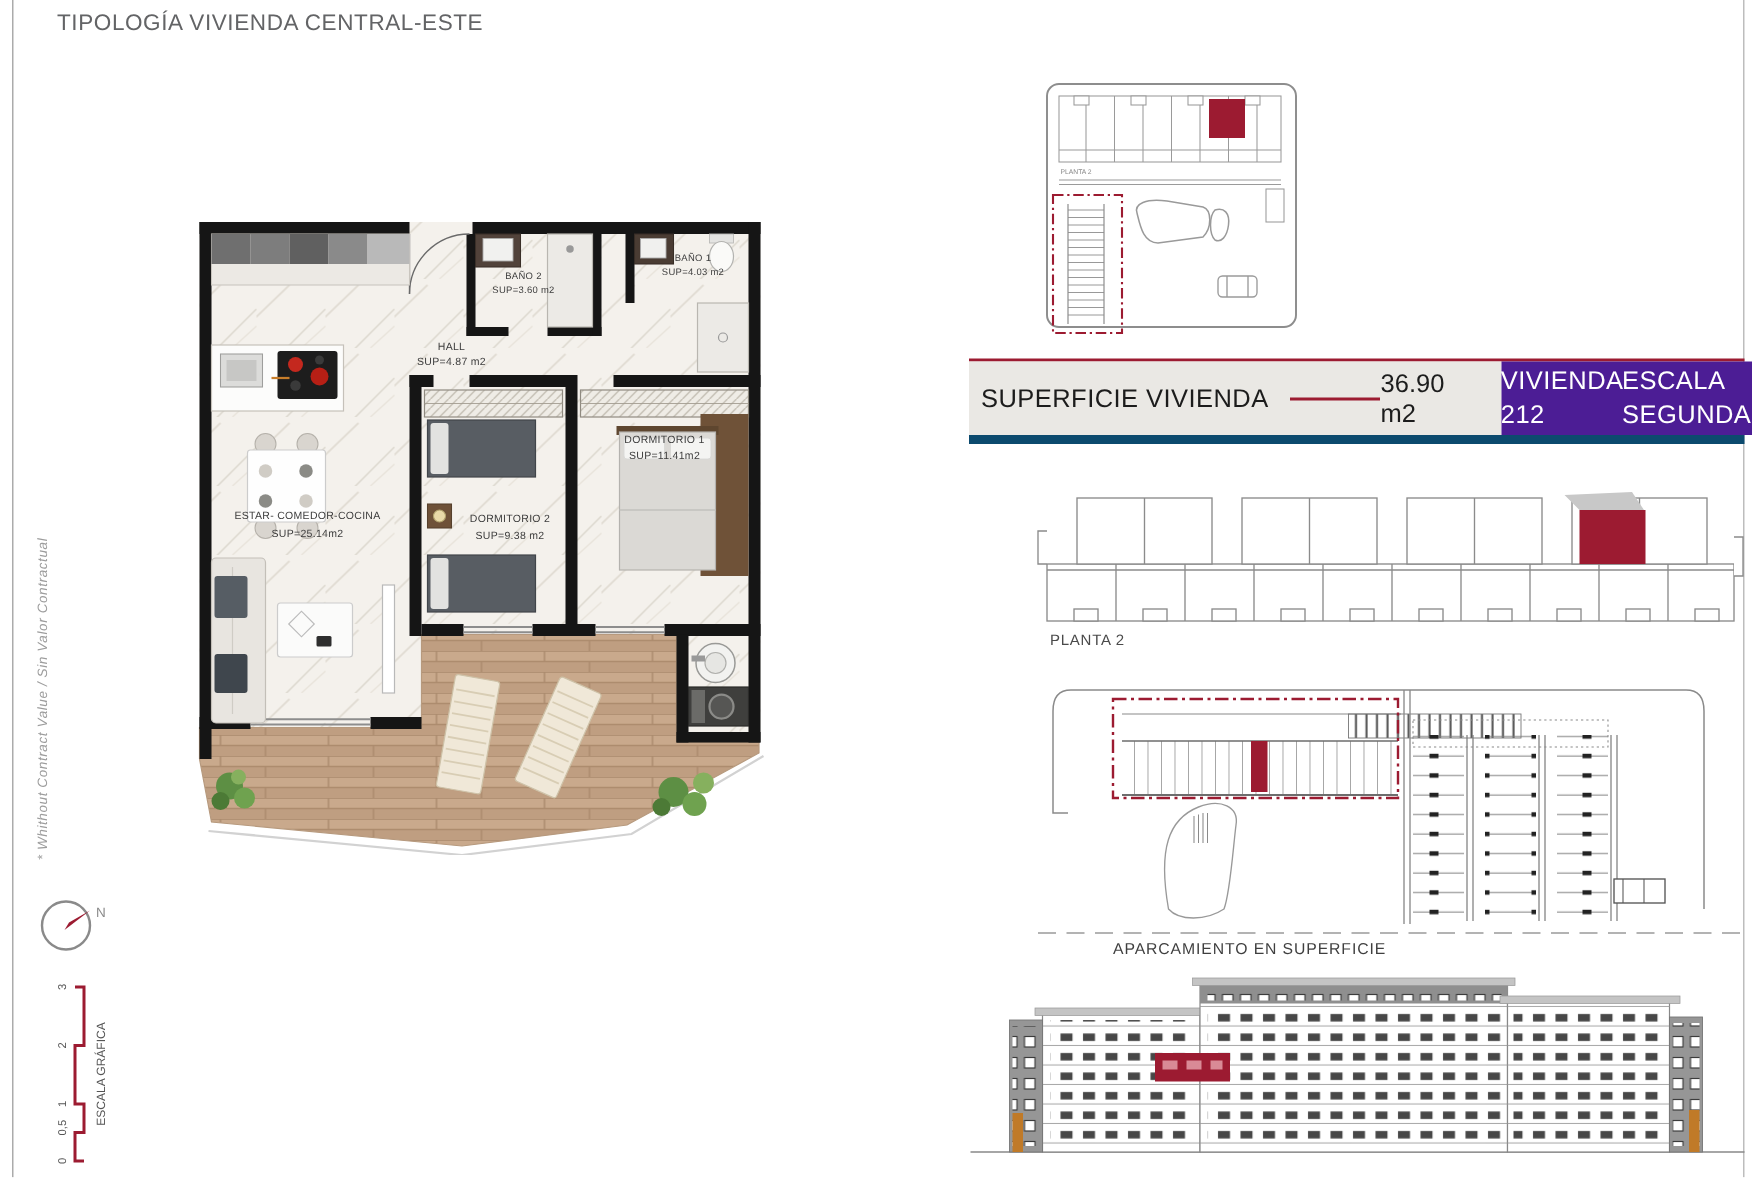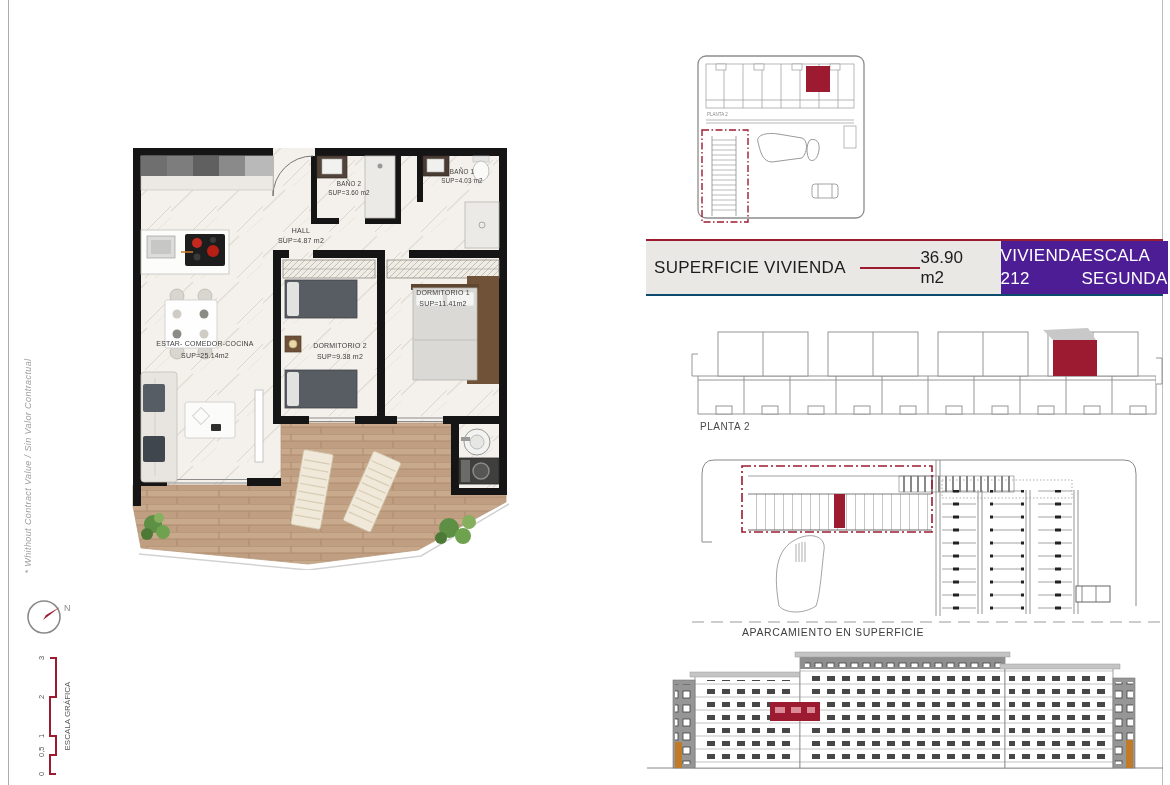--- a/index.html
+++ b/index.html
@@ -8,39 +8,40 @@
   .edge{position:absolute;top:0;bottom:0;width:1px;background:#ababab;}
   .edge.left{left:8px;}
   .edge.right{left:1162px;background:#bdbdbd;}
   .title{position:absolute;left:38px;top:7px;margin:0;font-size:15px;font-weight:400;
          color:#636466;letter-spacing:.4px;}
   .side-note{position:absolute;left:28px;top:466px;transform:translate(-50%,-50%) rotate(-90deg);
              white-space:nowrap;font-size:9px;font-style:italic;color:#9d9d9d;letter-spacing:.4px;}
   .abs{position:absolute;}
   
   .summary{position:absolute;left:646px;top:239px;width:517px;height:57px;display:flex;
-           border-top:2px solid #9c1b31;border-bottom:2px solid #0c4a6e;box-sizing:border-box;}
+           border-top:2px solid #9c1b31;border-bottom:6px solid #0c4a6e;box-sizing:border-box;}
   .summary-left{flex:1;background:#eae8e4;display:flex;flex-direction:column;justify-content:center;
                 padding:2px 8px 2px 8px;gap:2px;}
   .srow{display:flex;align-items:center;font-size:17px;color:#1c1c1c;font-weight:500;}
   .slabel{width:228px;letter-spacing:.3px;}
   .sline{width:60px;height:2px;background:#9c1b31;flex:none;}
   .svalue{margin-left:auto;padding-right:8px;}
   .unit-box{width:188px;background:#4c1d95;color:#ffffff;display:flex;flex-direction:row;
             justify-content:center;align-items:center;font-size:17px;line-height:1.35;
             letter-spacing:.3px;font-weight:500;}
   svg text{font-family:"Liberation Sans",sans-serif;}
 </style>
 </head>
 <body>
 
 <div class="page">
   <div class="edge left"></div>
   <div class="edge right"></div>
 
+  <h1 class="title">TIPOLOGÍA VIVIENDA CENTRAL-ESTE</h1>
   <div class="side-note">* Whithout Contract Value / Sin Valor Contractual</div>
 
   <svg class="abs" style="left:125px;top:140px" width="390" height="430" viewBox="0 0 390 430">
     <defs>
       <pattern id="fp-marble" width="46" height="46" patternUnits="userSpaceOnUse">
         <rect width="46" height="46" fill="#f4f1ec"></rect>
         <path d="M-5,30 L22,4" stroke="#e1dcd3" stroke-width="1.2" fill="none"></path>
         <path d="M18,48 L46,20" stroke="#dcd7ce" stroke-width="1" fill="none"></path>
         <path d="M30,46 L52,26" stroke="#e7e2d9" stroke-width="0.8" fill="none"></path>
       </pattern>

